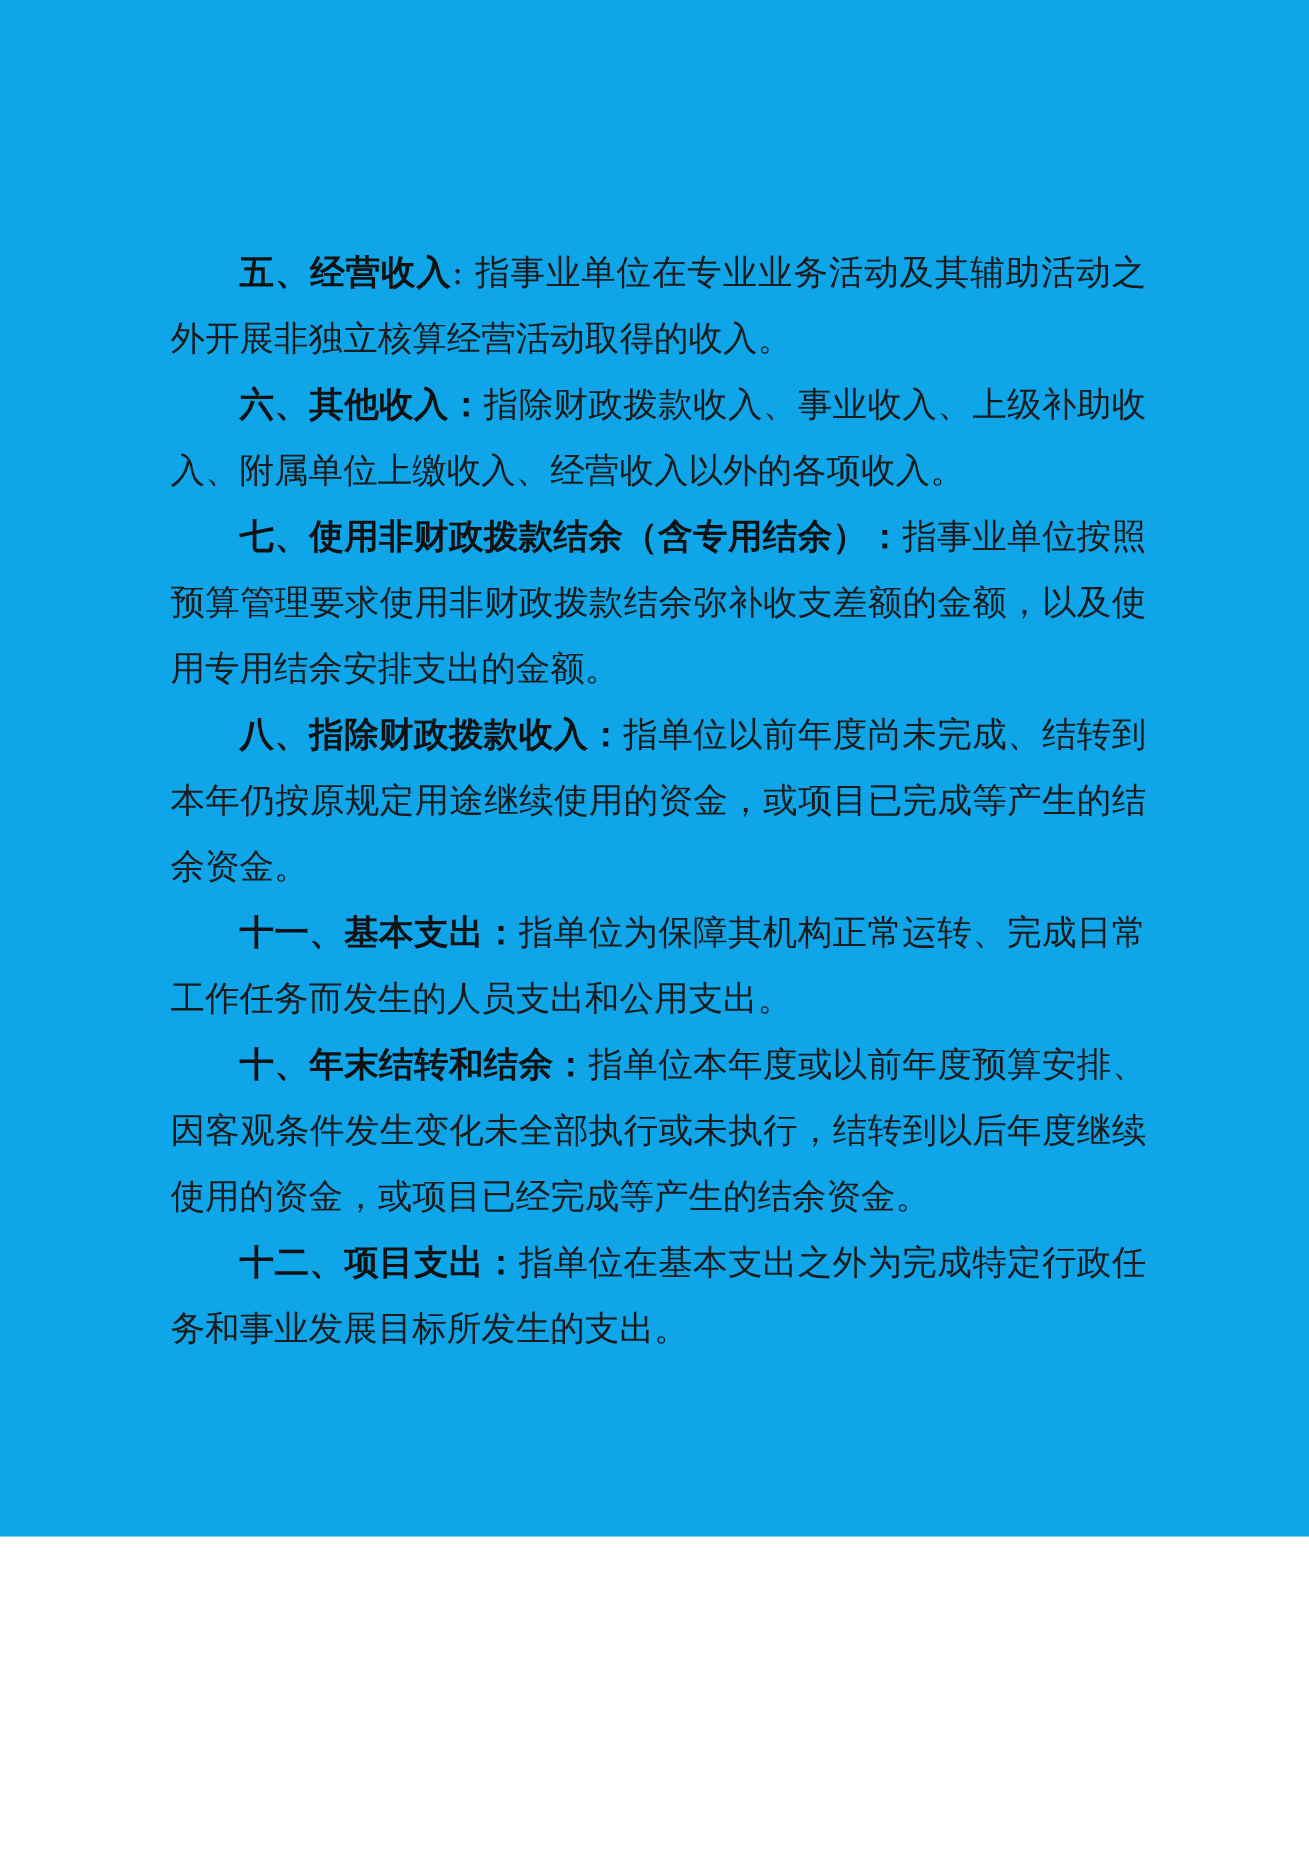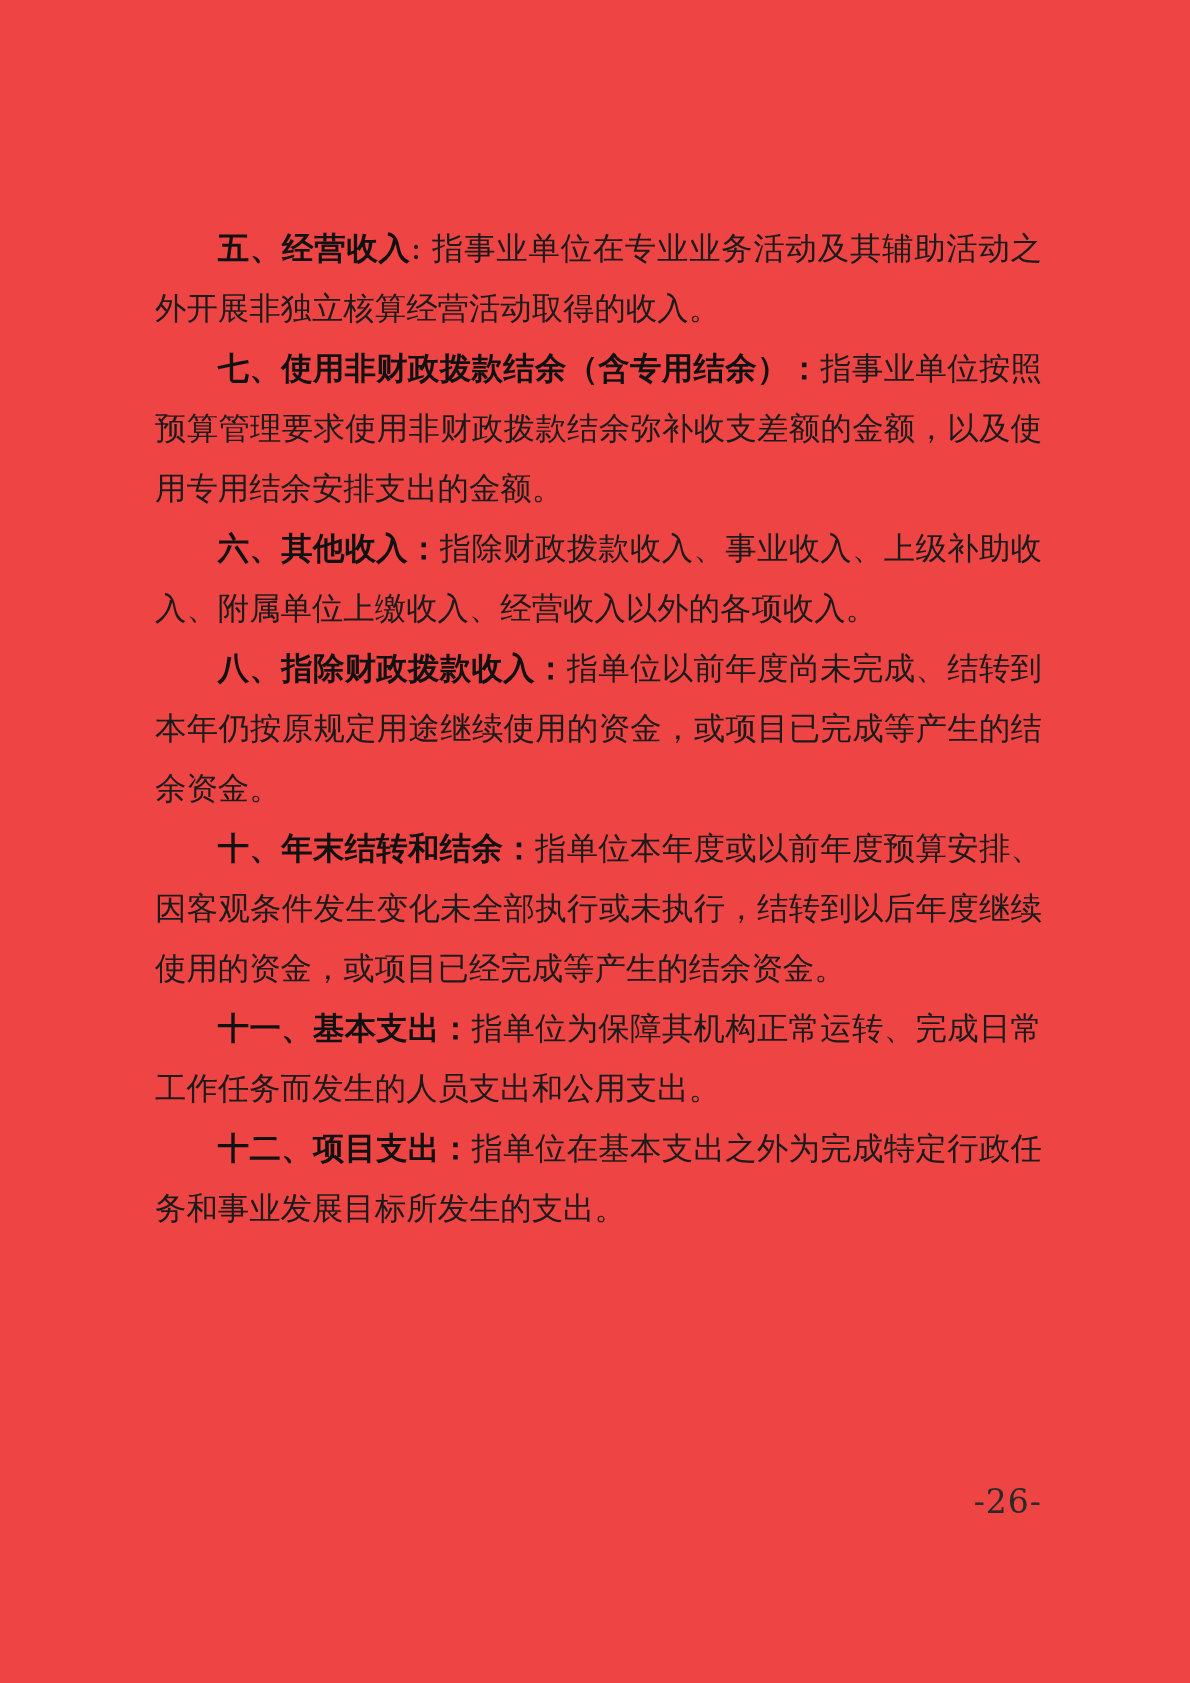--- a/index.html
+++ b/index.html
@@ -3,22 +3,22 @@
 <meta charset="utf-8">
 <style>
   html, body {
     margin: 0;
     padding: 0;
     background: #ffffff;
   }
   .page {
     position: relative;
     width: 1190px;
-    height: 1683px;
-    background: #ef4444;
+    height: 1397px;
+    background: #0ea5e9;
     overflow: hidden;
     font-family: "DejaVu Serif", "Liberation Serif", serif;
   }
   .content {
     position: absolute;
     left: 155px;
     top: 218px;
     width: 887px;
   }
   .content p.para {
@@ -53,30 +53,30 @@
 </style>
 </head>
 <body>
 
 <div class="page">
 
   <div class="content">
 
     <p class="para"><span class="term">五、经营收入</span><span class="sep">: </span><span>指事业单位在专业业务活动及其辅助活动之外开展非独立核算经营活动取得的收入。</span></p>
 
+    <p class="para"><span class="term">六、其他收入：</span><span class="sep"></span><span>指除财政拨款收入、事业收入、上级补助收入、附属单位上缴收入、经营收入以外的各项收入。</span></p>
+
     <p class="para"><span class="term">七、使用非财政拨款结余（含专用结余）：</span><span class="sep"></span><span>指事业单位按照预算管理要求使用非财政拨款结余弥补收支差额的金额，以及使用专用结余安排支出的金额。</span></p>
-
-    <p class="para"><span class="term">六、其他收入：</span><span class="sep"></span><span>指除财政拨款收入、事业收入、上级补助收入、附属单位上缴收入、经营收入以外的各项收入。</span></p>
 
     <p class="para"><span class="term">八、指除财政拨款收入：</span><span class="sep"></span><span>指单位以前年度尚未完成、结转到本年仍按原规定用途继续使用的资金，或项目已完成等产生的结余资金。</span></p>
 
 
+    <p class="para"><span class="term">十一、基本支出：</span><span class="sep"></span><span>指单位为保障其机构正常运转、完成日常工作任务而发生的人员支出和公用支出。</span></p>
+
     <p class="para"><span class="term">十、年末结转和结余：</span><span class="sep"></span><span>指单位本年度或以前年度预算安排、因客观条件发生变化未全部执行或未执行，结转到以后年度继续使用的资金，或项目已经完成等产生的结余资金。</span></p>
-
-    <p class="para"><span class="term">十一、基本支出：</span><span class="sep"></span><span>指单位为保障其机构正常运转、完成日常工作任务而发生的人员支出和公用支出。</span></p>
 
     <p class="para"><span class="term">十二、项目支出：</span><span class="sep"></span><span>指单位在基本支出之外为完成特定行政任务和事业发展目标所发生的支出。</span></p>
 
 
   </div>
 
   <div class="folio">-26-</div>
 
 </div>
 

